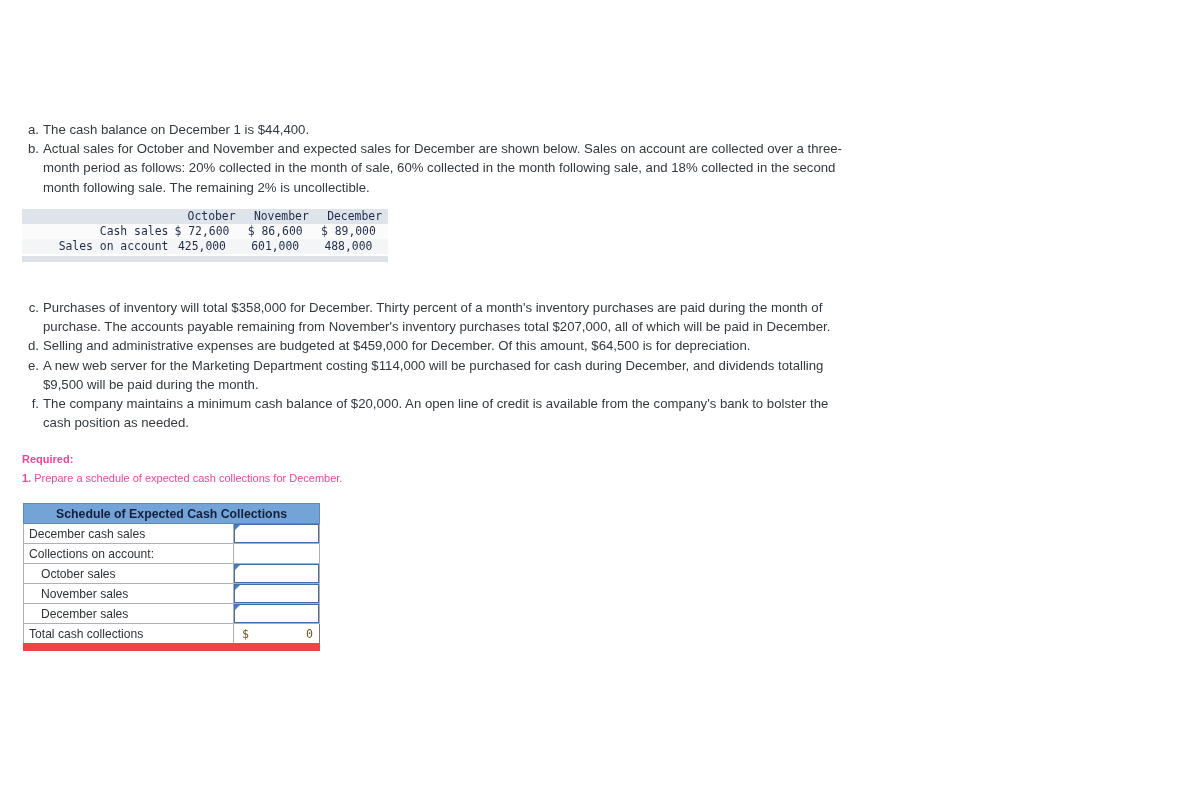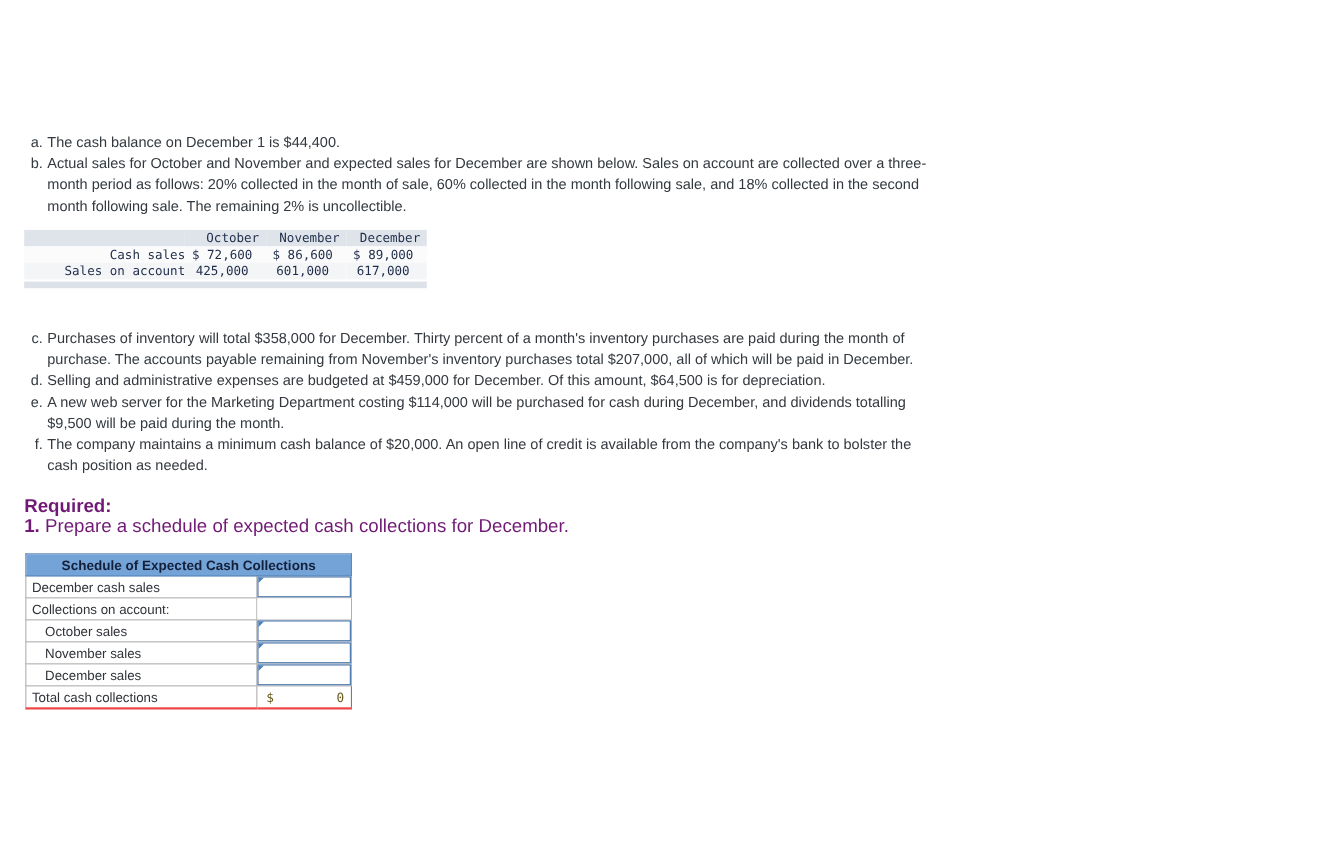--- a/index.html
+++ b/index.html
@@ -105,23 +105,23 @@
     width: 366px;
     height: 6px;
     background: #dde1e8;
   }
 
   
   .required-block {
     position: absolute;
     left: 22px;
     top: 450px;
-    font-size: 17px;
+    font-size: 11px;
     line-height: 19px;
-    color: #701a75;
+    color: #ec4899;
   }
   .required-title { font-weight: bold; }
   .required-item .num { font-weight: bold; }
 
   
   .schedule {
     position: absolute;
     left: 23px;
     top: 503px;
     width: 296px;
@@ -170,21 +170,21 @@
     border-top: 5px solid #4a7fbd;
     border-right: 5px solid transparent;
   }
   .blankcell {
     display: block;
     width: 100%;
     height: 19px;
     background: #ffffff;
   }
 
-  .schedule tr.total td { border-bottom: 2px solid #ef4444; }
+  .schedule tr.total td { border-bottom: 8px solid #ef4444; }
   .schedule tr.total td.valcell {
     border-left: 1px solid #7a7a7a;
     border-right: 1px solid #7a7a7a;
     border-top: 1px solid #7a7a7a;
   }
   .total-val {
     display: flex;
     justify-content: space-between;
     align-items: center;
     height: 19px;
@@ -225,21 +225,21 @@
       <tr class="r1">
         <td class="lbl">Cash sales</td>
         <td class="num">$ 72,600</td>
         <td class="num">$ 86,600</td>
         <td class="num">$ 89,000</td>
       </tr>
       <tr class="r2">
         <td class="lbl">Sales on account</td>
         <td class="num">425,000</td>
         <td class="num">601,000</td>
-        <td class="num">617,000</td>
+        <td class="num">488,000</td>
       </tr>
     </tbody>
   </table>
   <div class="sales-foot"></div>
 
   <div class="list-cf">
     <div class="li">
       <span class="marker">c.</span>
       <span class="body">Purchases of inventory will total $358,000 for December. Thirty percent of a month's inventory purchases are paid during the month of purchase. The accounts payable remaining from November's inventory purchases total $207,000, all of which will be paid in December.</span>
     </div>

